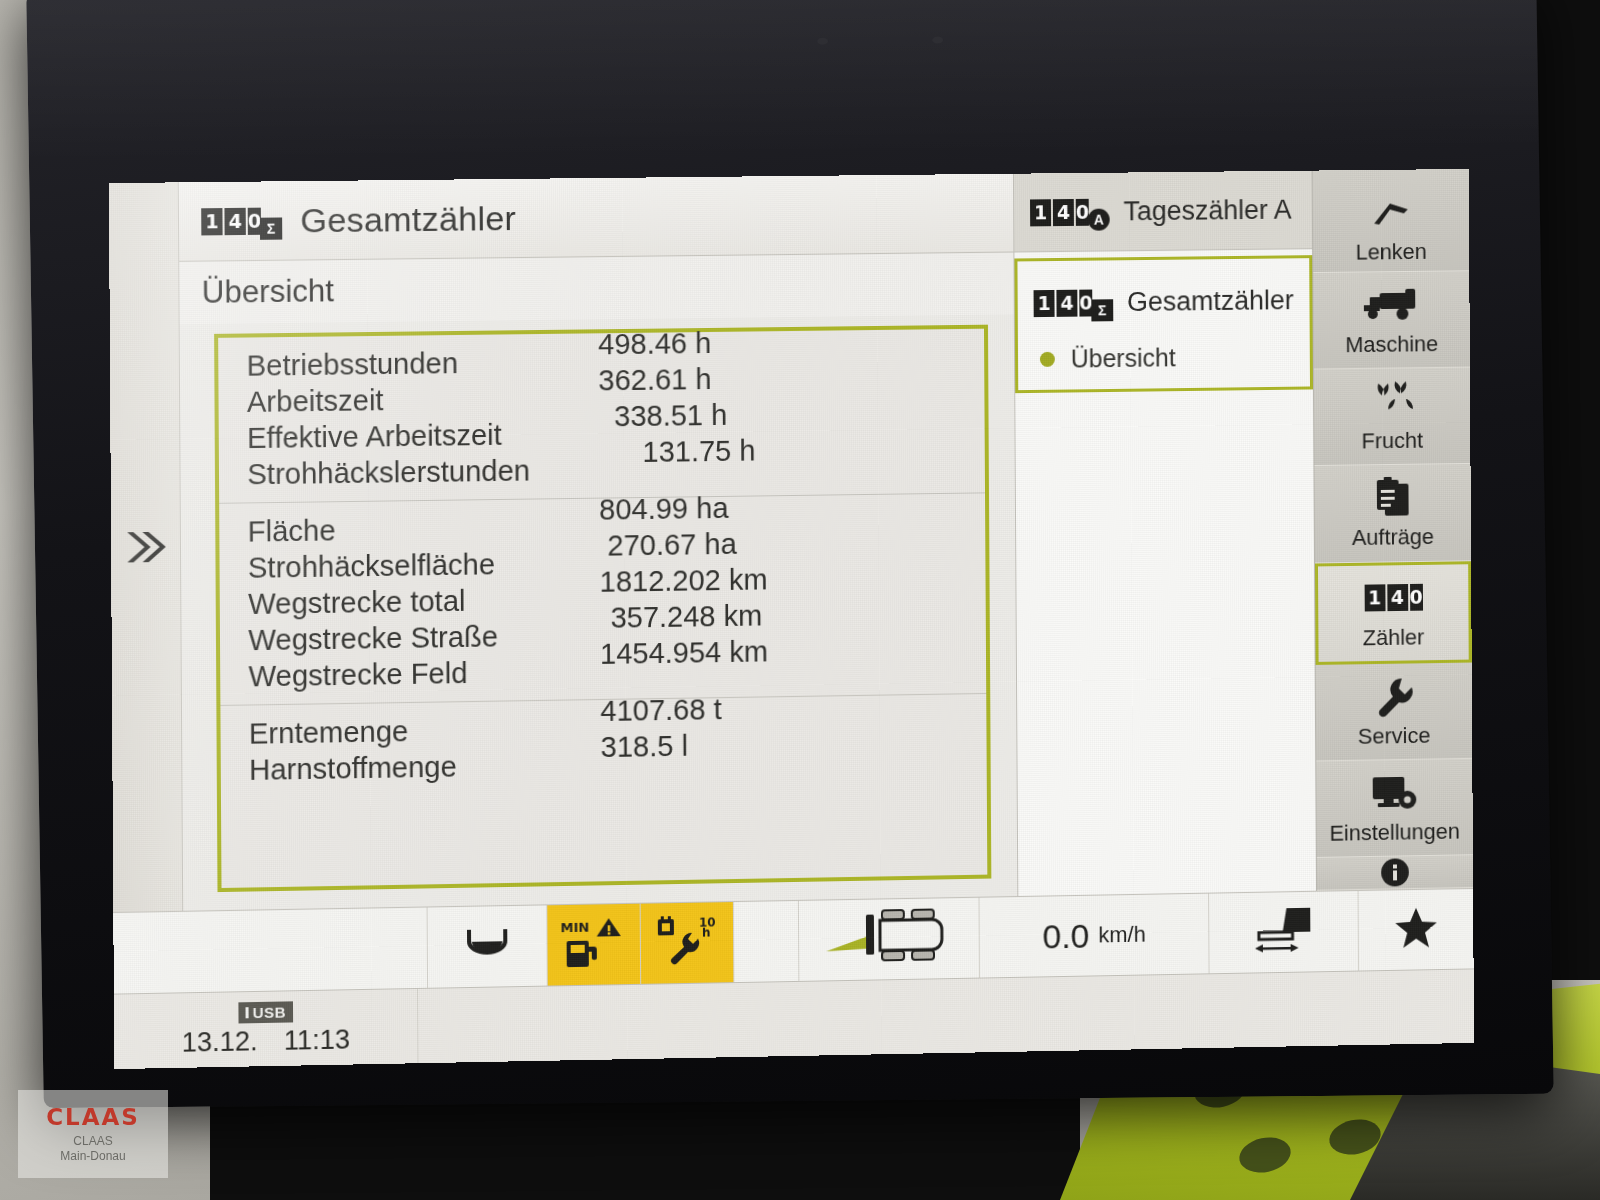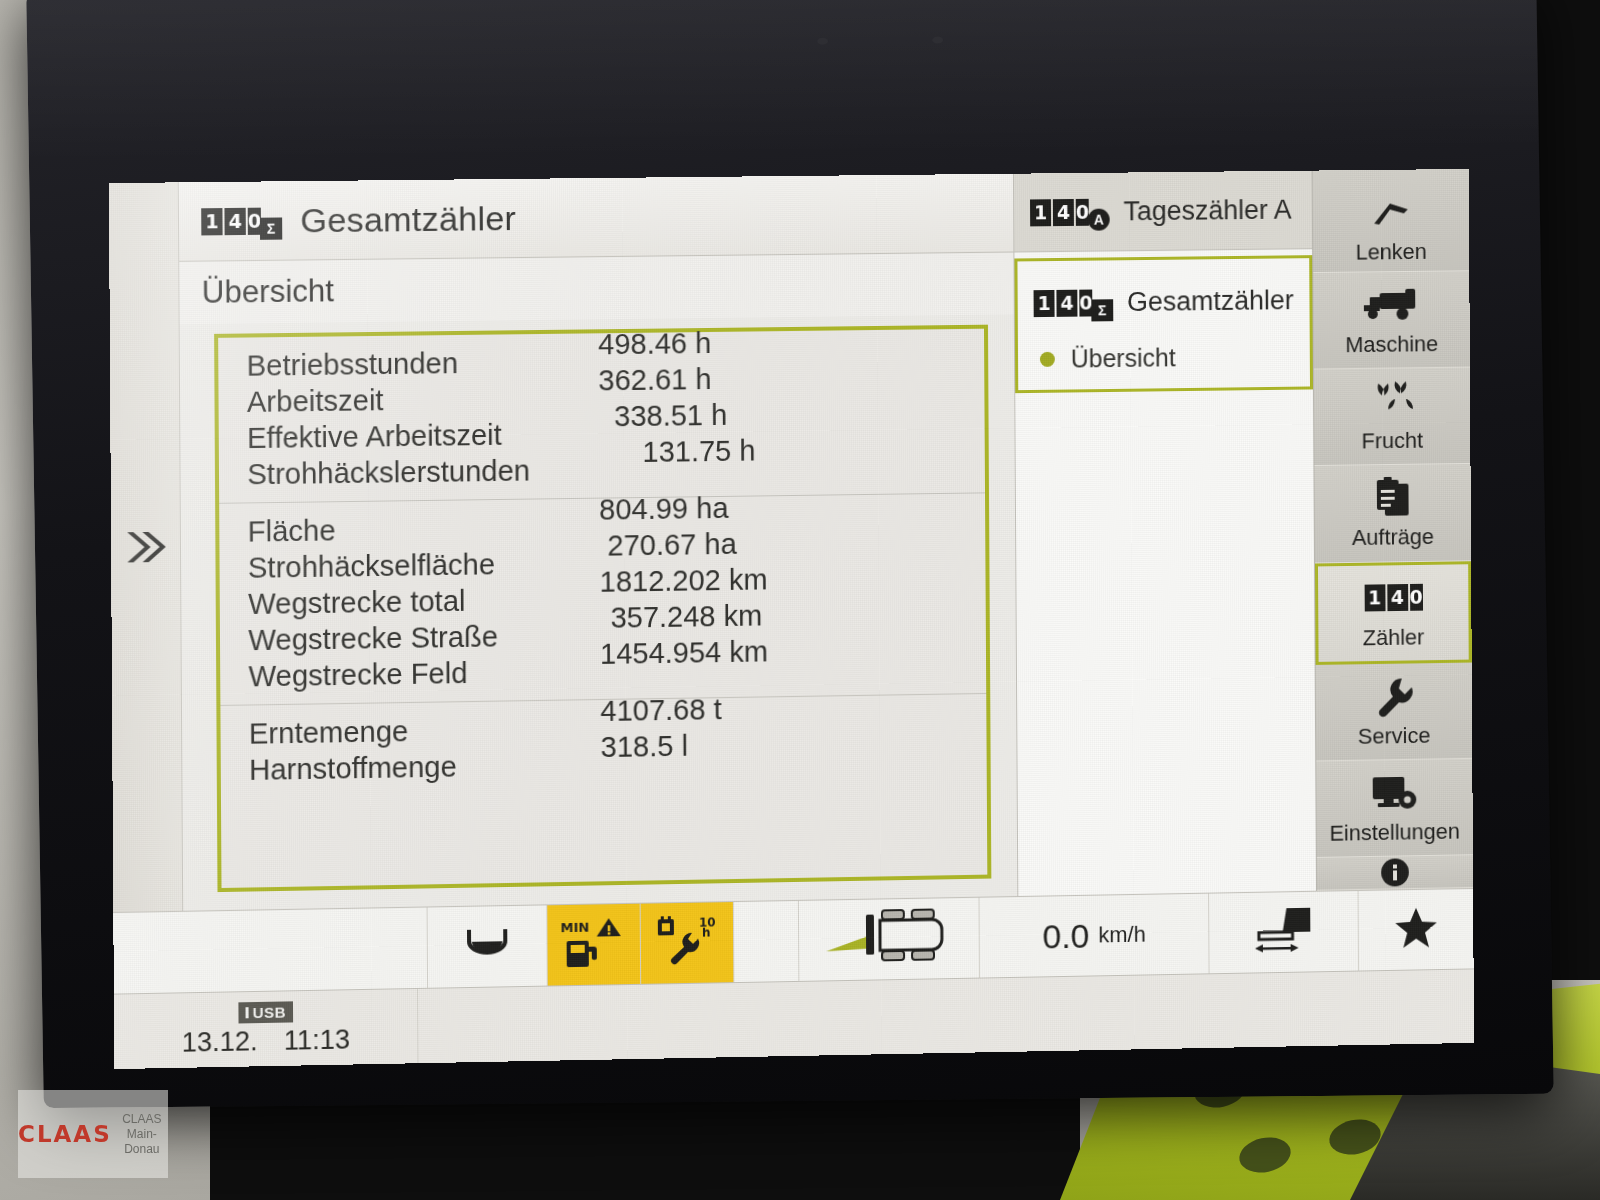--- a/index.html
+++ b/index.html
@@ -212,21 +212,21 @@
     padding:2px 7px;letter-spacing:.5px;
   }
   .usb-badge .pin{width:3px;height:11px;background:#f2f2ef;}
   #datetime{display:flex;gap:26px;font-size:27px;color:#23231f;}
   #footer-rest{flex:1;}
 
   
   #claas-logo{
     position:absolute;left:18px;bottom:22px;width:150px;height:88px;
     background:rgba(235,235,232,.55);
-    display:flex;flex-direction:row;align-items:center;justify-content:center;gap:4px;
+    display:flex;flex-direction:column;align-items:center;justify-content:center;gap:4px;
     filter:blur(.4px);
   }
   #claas-logo .wordmark{
     font-size:23px;font-weight:bold;color:#c0392b;letter-spacing:2px;
     font-family:"DejaVu Sans",sans-serif;
   }
   #claas-logo .dealer{font-size:12px;color:#6b6b66;line-height:1.25;text-align:center;}
 </style>
 </head>
 <body>

